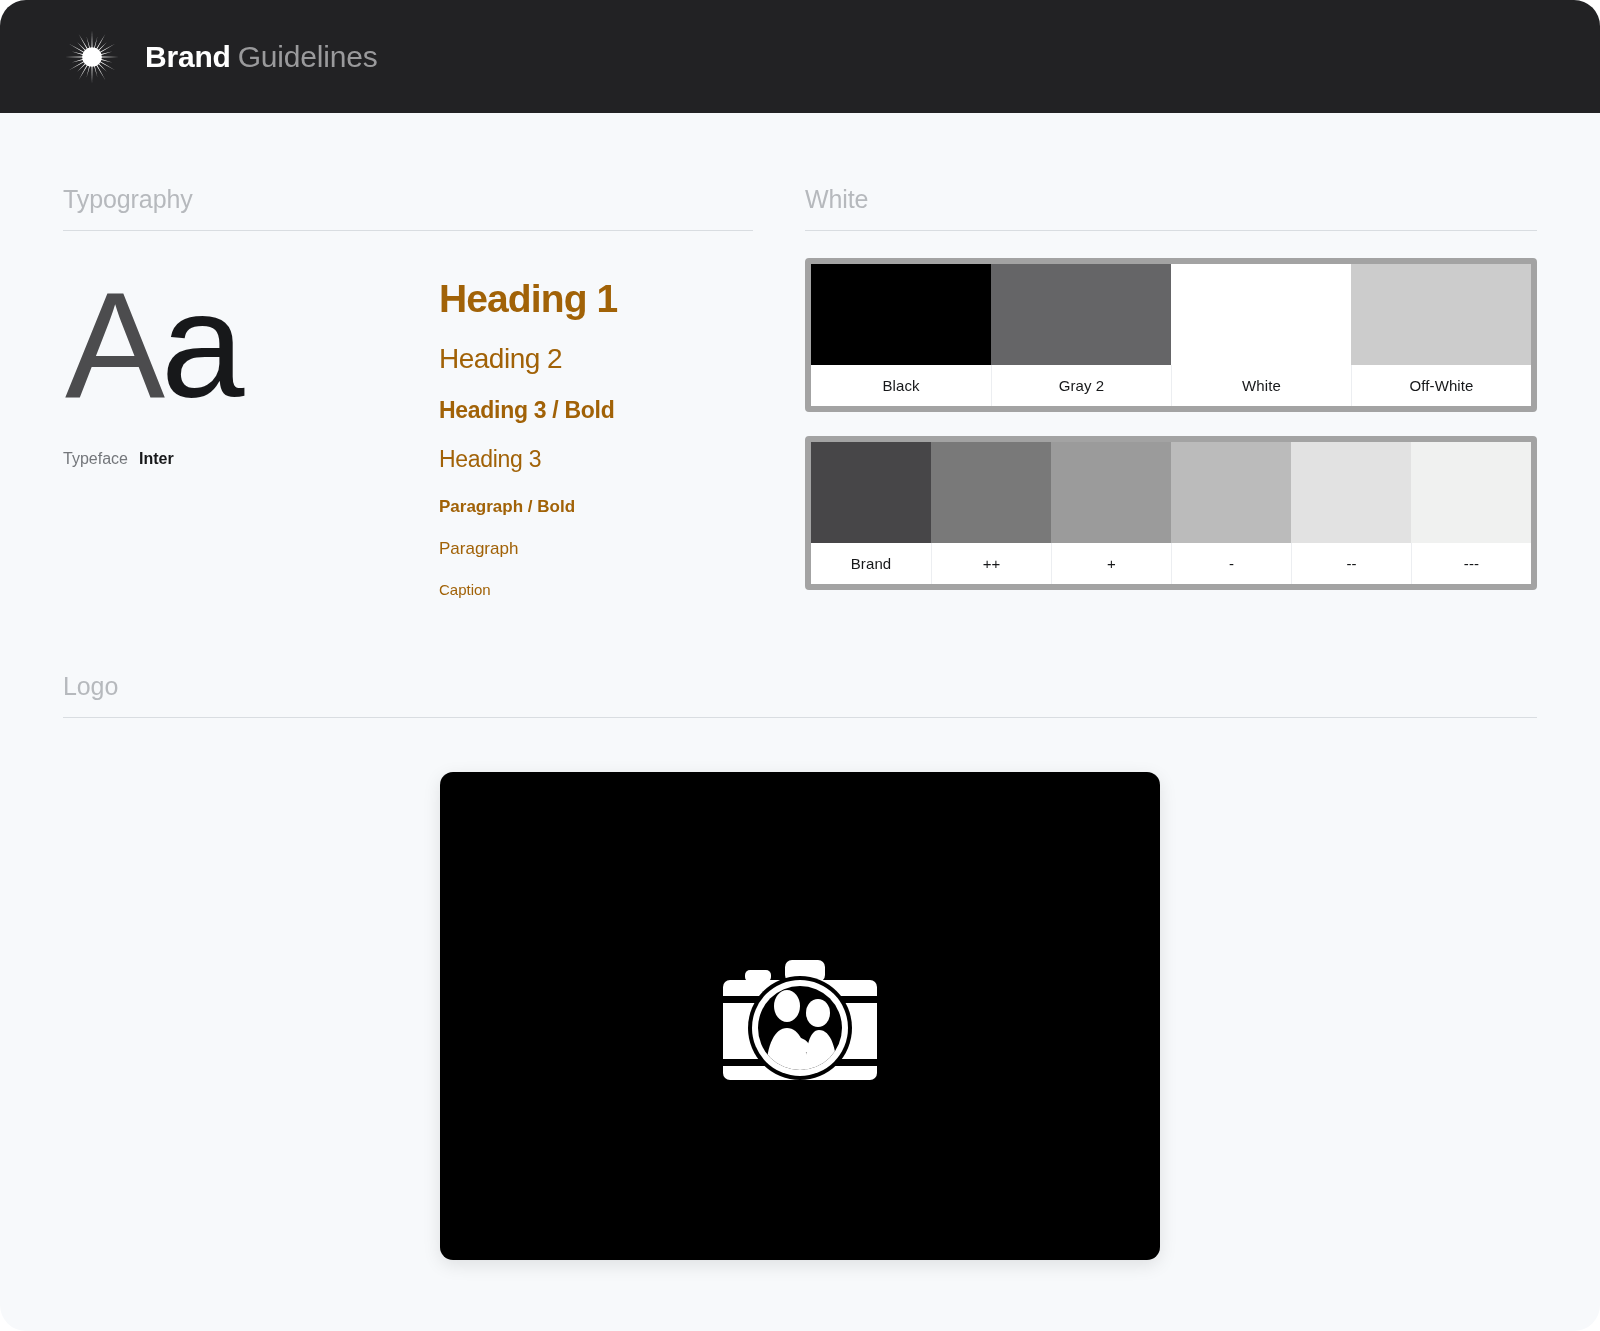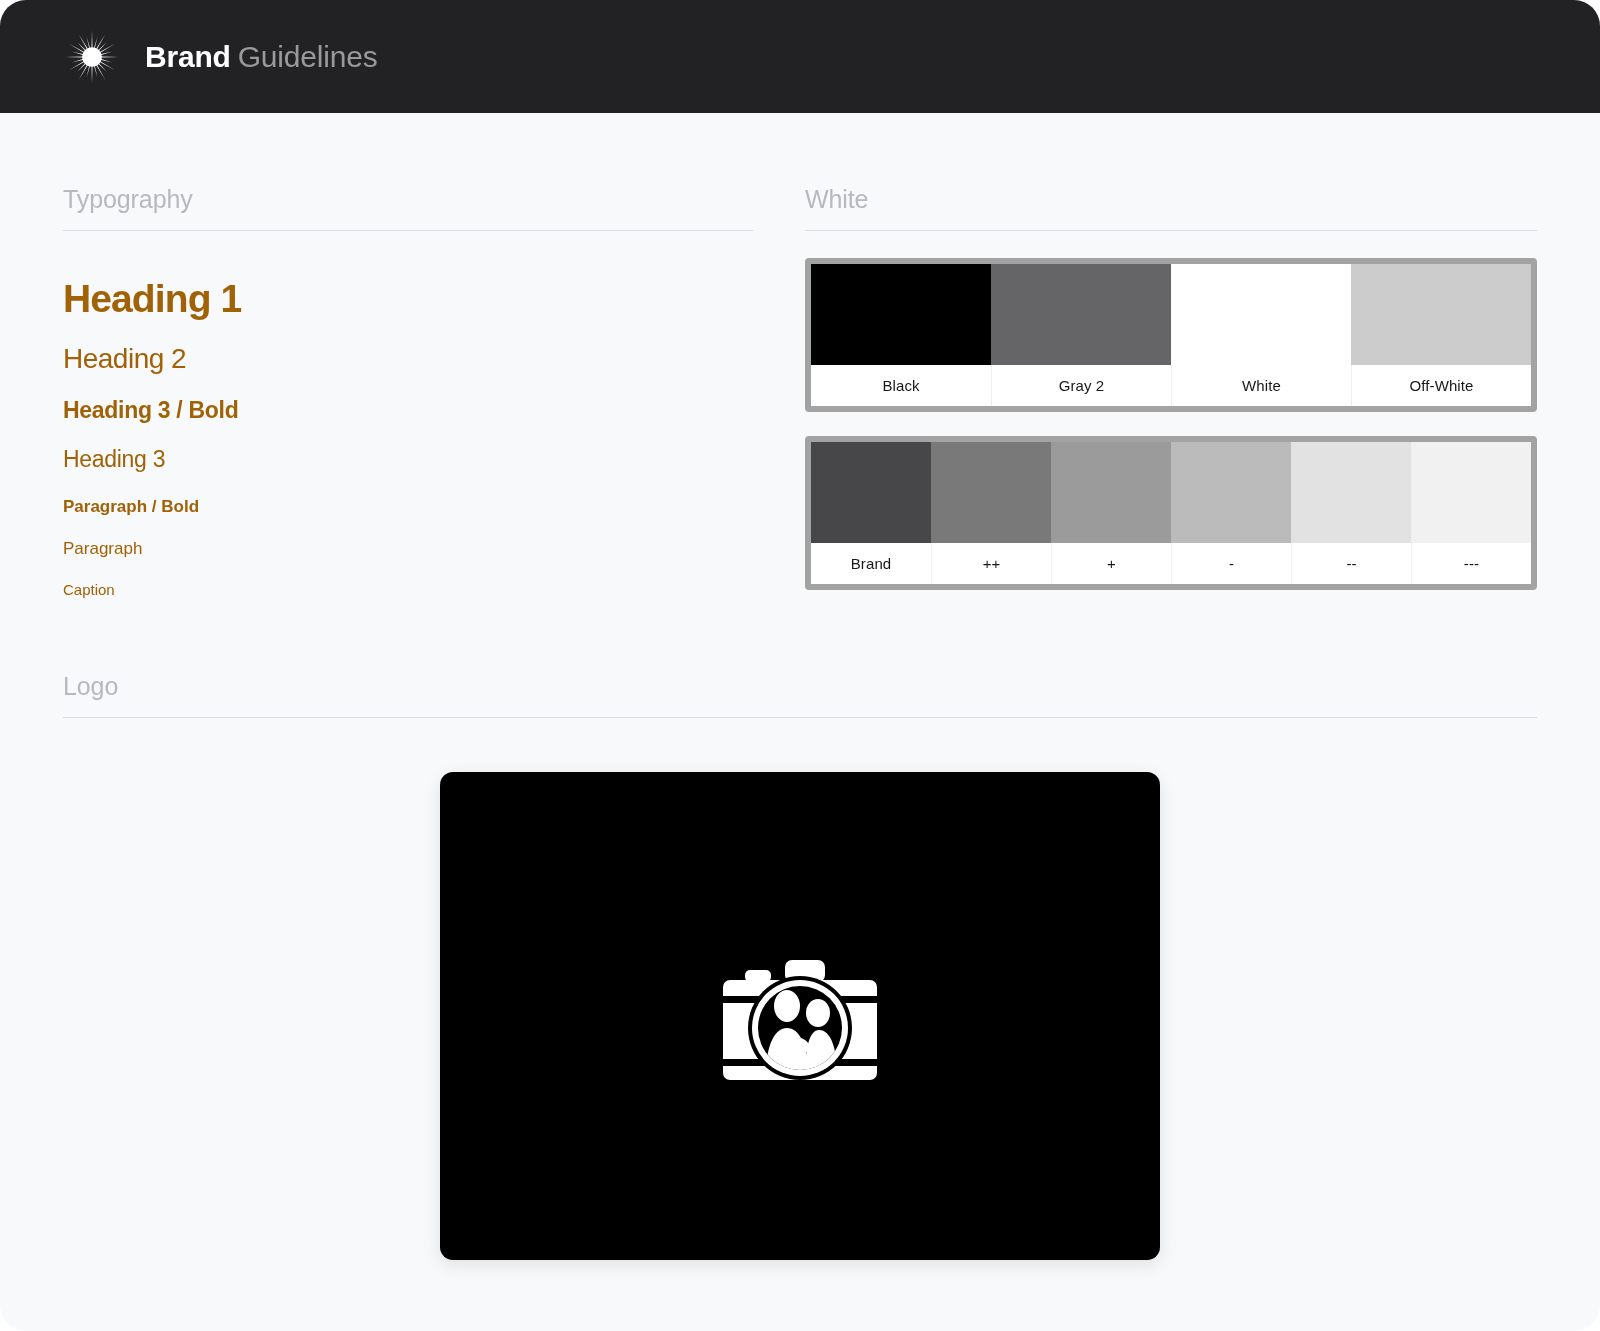--- a/index.html
+++ b/index.html
@@ -194,20 +194,27 @@
 
   <div class="body-area">
 
     <div class="columns">
 
       <div class="col-left">
         <div class="section-title">Typography</div>
         <div class="section-rule"></div>
 
         <div class="typo-body">
+          <div class="typo-specimen">
+            <div class="aa"><span class="aa-upper">A</span><span class="aa-lower">a</span></div>
+            <div class="typeface-line">
+              <span class="typeface-label">Typeface</span>
+              <span class="typeface-value">Inter</span>
+            </div>
+          </div>
 
           <div class="typo-scale">
             <div class="scale-row scale-h1">Heading 1</div>
             <div class="scale-row scale-h2">Heading 2</div>
             <div class="scale-row scale-h3b">Heading 3 / Bold</div>
             <div class="scale-row scale-h3">Heading 3</div>
             <div class="scale-row scale-pb">Paragraph / Bold</div>
             <div class="scale-row scale-p">Paragraph</div>
             <div class="scale-row scale-cap">Caption</div>
           </div>

